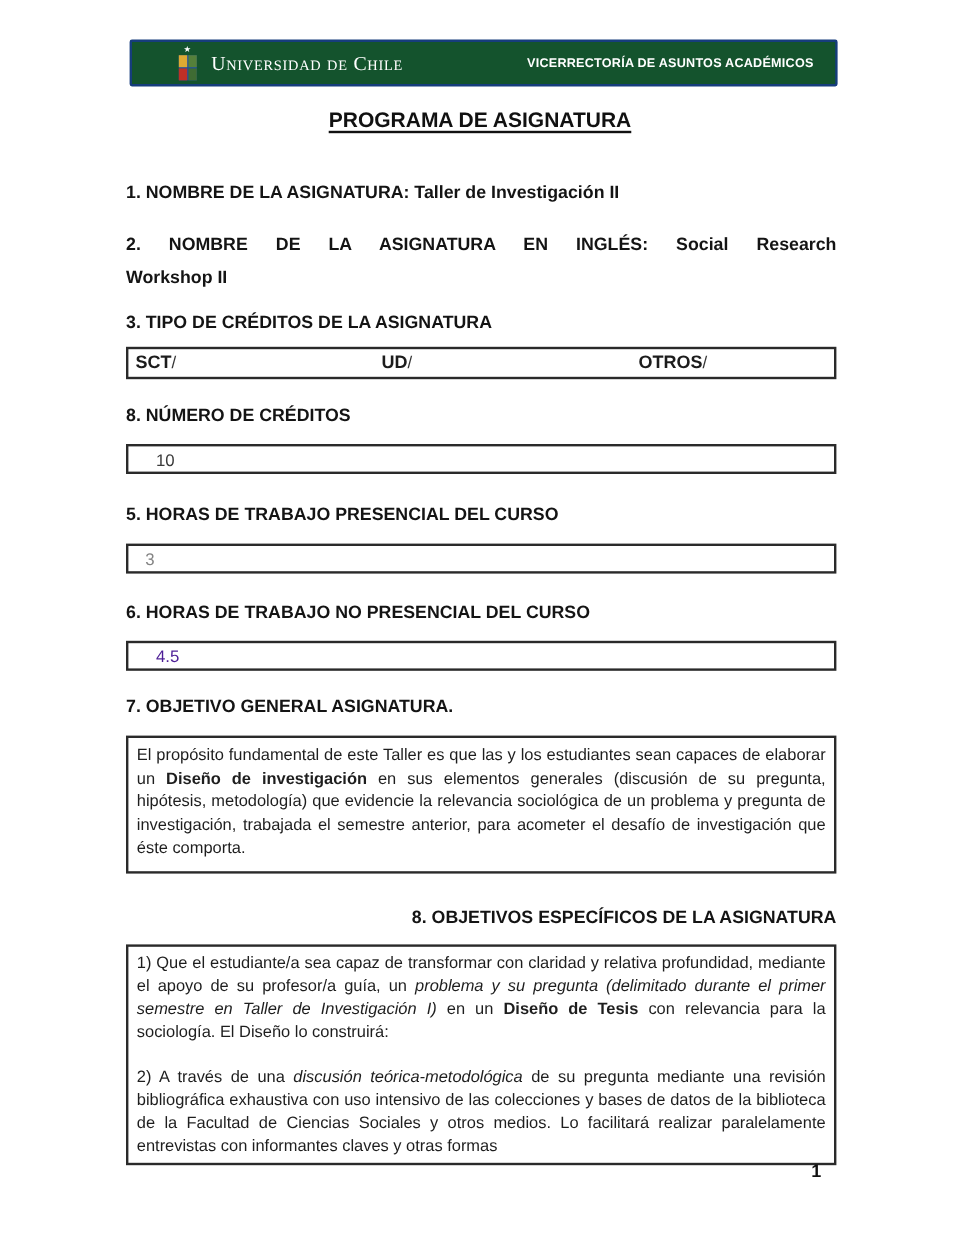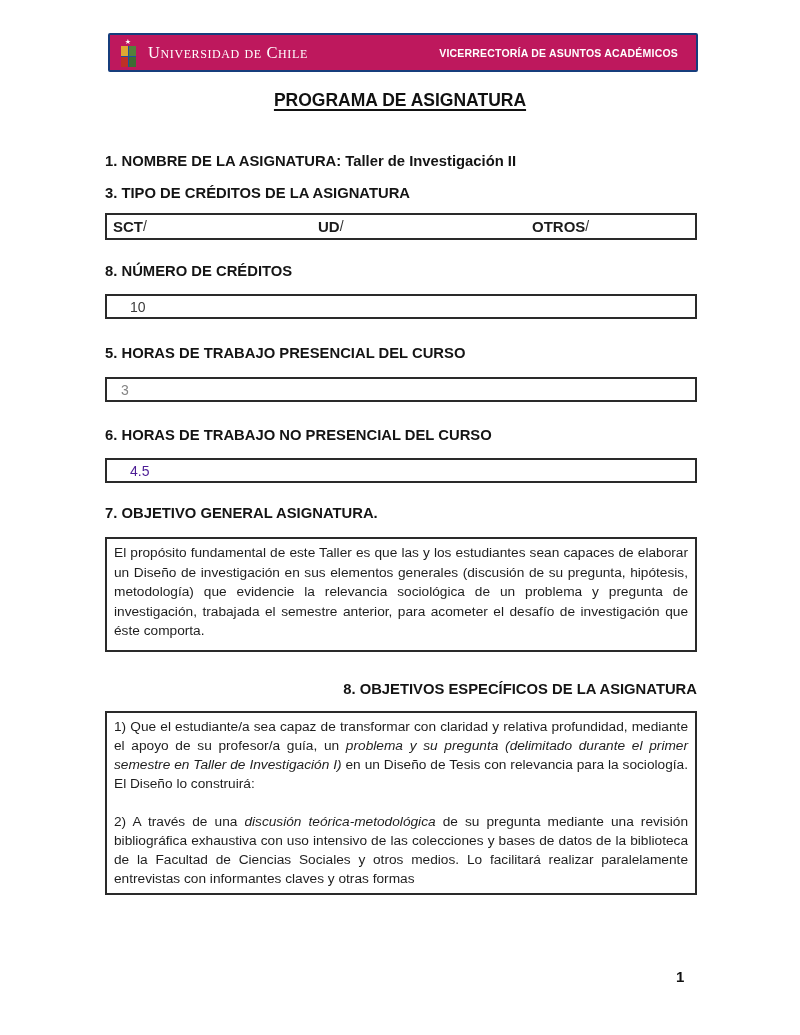--- a/index.html
+++ b/index.html
@@ -8,24 +8,24 @@
     width:800px;height:1035px;
     background:#ffffff;
     font-family:"Liberation Sans", sans-serif;
     color:#1c1c1c;
     overflow:hidden;
     margin:0 auto;
   }
   
   .bar{
     position:absolute;left:108px;top:33px;width:590px;height:39px;
-    background:#be185d;
+    background:#14532d;
     border:2px solid #163d7c;border-radius:2px;
     box-sizing:border-box;
-    display:flex;align-items:center;
+    display:flex;align-items:center;padding-left:28px;
   }
   .crest{width:20px;margin-left:8px;display:flex;flex-direction:column;align-items:center;}
   .crest-star{color:#ffffff;font-size:7px;line-height:7px;}
   .crest-shield{width:15px;height:21px;margin-top:1px;display:grid;
     grid-template-columns:1fr 1fr;grid-template-rows:1fr 1fr;gap:1px;background:#1E4F9E;}
   .q1{background:#dfa932;} .q2{background:#55803b;} .q3{background:#be3026;} .q4{background:#3f6b33;}
   .uni-name{
     color:#ffffff;font-family:"Liberation Serif", serif;
     font-variant:small-caps;font-size:16.5px;letter-spacing:.6px;
     margin-left:10px;white-space:nowrap;
@@ -74,21 +74,21 @@
   .bigbox{
     border:2px solid #2a2a2a;
     padding:4px 7px 9px 7px;
     font-size:13.7px;line-height:19.5px;color:#1e1e1e;
     text-align:justify;
   }
   .bigbox7{margin-top:15px;}
   .bigbox8{margin-top:13px;padding-bottom:5px;line-height:19px;}
   .bigbox p{margin:0;}
   .bigbox p + p{margin-top:19px;}
-  .b{font-weight:normal;}
+  .b{font-weight:bold;}
   .i{font-style:italic;}
   .page-num{
     position:absolute;left:676px;top:968px;
     font-size:15px;font-weight:bold;color:#111;
   }
 </style>
 </head>
 <body>
 
 <div class="page">
@@ -108,20 +108,24 @@
   </div>
 
   <div class="doc-title">
     <span>PROGRAMA DE ASIGNATURA</span>
   </div>
 
   <div class="content">
 
     <div class="h h1">1. NOMBRE DE LA ASIGNATURA: Taller de Investigación II</div>
 
+    <div class="h h-just">
+      <div class="jl">2. NOMBRE DE LA ASIGNATURA EN INGLÉS: Social Research</div>
+      <div>Workshop II</div>
+    </div>
 
     <div class="h h3">3. TIPO DE CRÉDITOS DE LA ASIGNATURA</div>
     <div class="vbox mt11">
       <div class="cell c1">
         <span class="cl">SCT</span>
           <span class="cs">/</span>
       </div>
       <div class="cell c2">
         <span class="cl">UD</span>
           <span class="cs">/</span>

